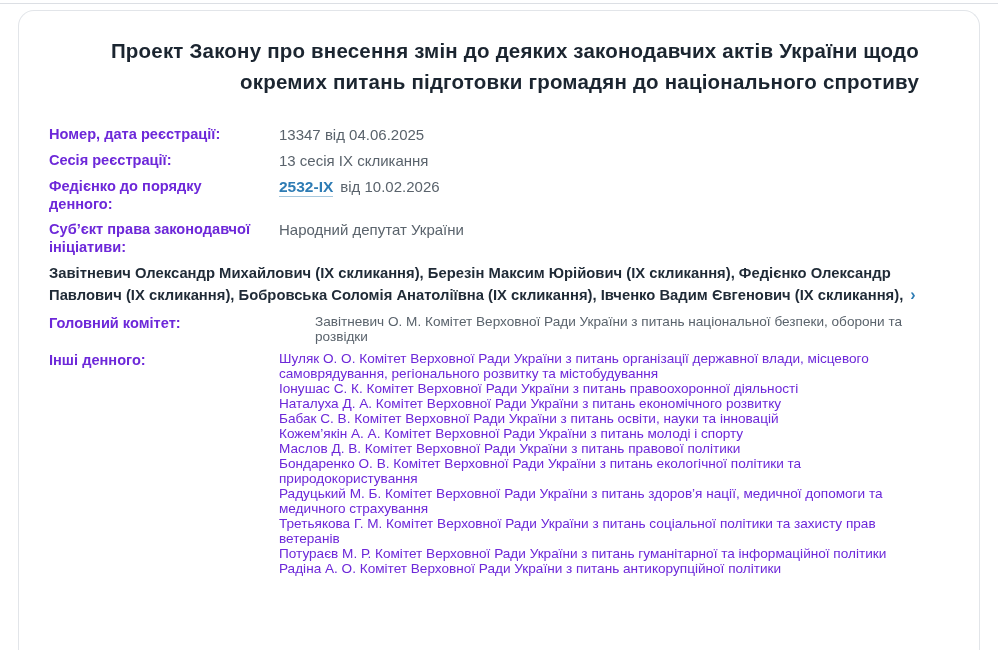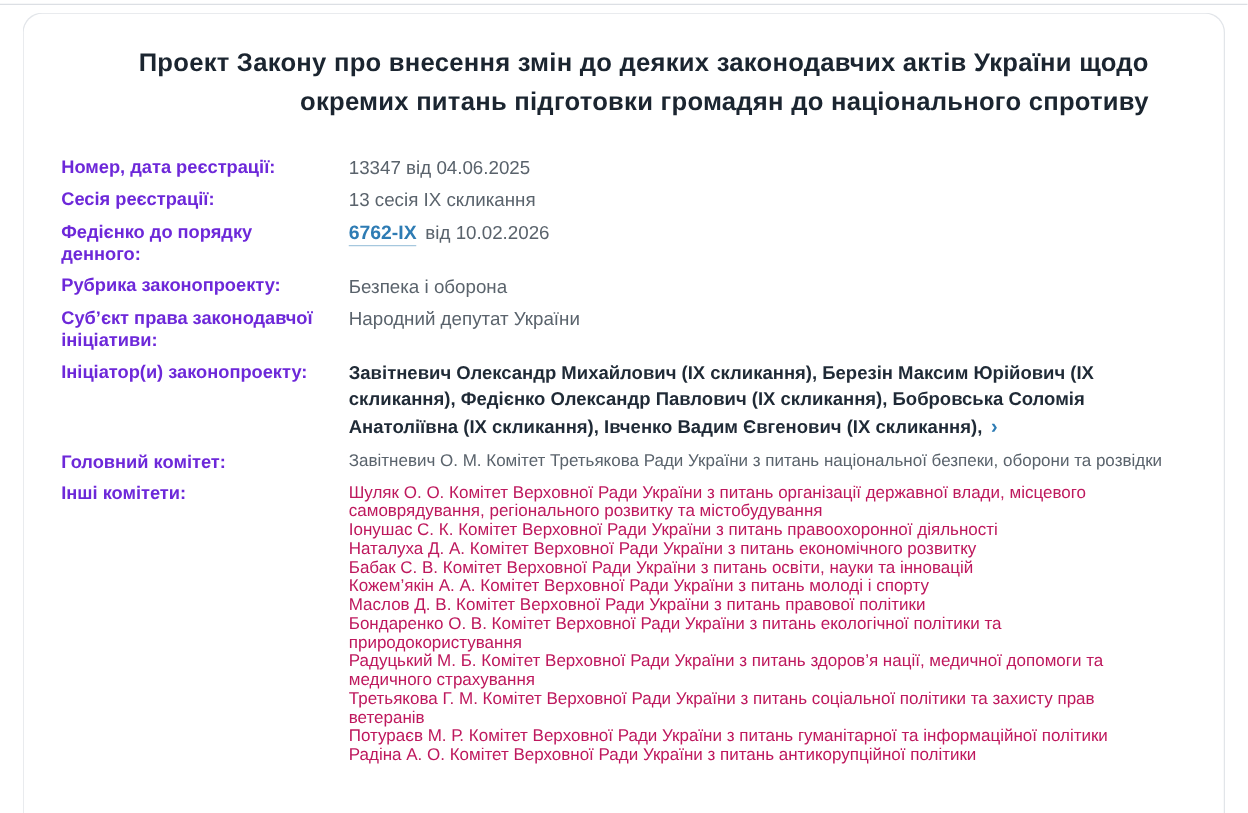--- a/index.html
+++ b/index.html
@@ -19,24 +19,24 @@
            line-height:18px; padding-right:12px; }
   .value { flex:1; font-size:15px; color:#5a636c; line-height:19px; }
   .agenda-link { font-size:15.5px; font-weight:bold; color:#2e7cb4;
                  text-decoration:none; border-bottom:1px solid #a6c8de;
                  padding-bottom:1px; margin-right:7px; cursor:pointer; }
   .row--initiators .value { font-weight:bold; color:#1f2a36; font-size:14.8px;
                             line-height:21px; }
   .expand-chevron { color:#2e7cb4; font-weight:bold; font-size:16px;
                     margin-left:7px; cursor:pointer; background:none;
                     border:none; font-family:inherit; line-height:21px; }
-  .row--main-committee { margin-top:8px; }
+  .row--main-committee { margin-top:8px;gap:36px; }
   .row--other-committees { margin-top:6px; margin-bottom:0; }
   .committee-text { font-size:13.6px; line-height:15px; color:#5a636c; }
-  .committee-item { font-size:13.6px; line-height:15px; color:#be185d; }
+  .committee-item { font-size:13.6px; line-height:15px; color:#6d28d9; }
 </style>
 </head>
 <body>
 
 <div class="top-line"></div>
 
 <main class="card">
 
   <h1 class="bill-title">Проект Закону про внесення змін до деяких законодавчих актів України щодо окремих питань підготовки громадян до національного спротиву</h1>
 
@@ -48,47 +48,42 @@
     </div>
 
     <div class="row">
       <div class="label">Сесія реєстрації:</div>
       <div class="value">13 сесія IX скликання</div>
     </div>
 
     <div class="row">
       <div class="label">Федієнко до порядку денного:</div>
       <div class="value">
-        <a class="agenda-link">6762-IX</a><span>від 10.02.2026</span>
+        <a class="agenda-link">2532-IX</a><span>від 10.02.2026</span>
       </div>
     </div>
 
-    <div class="row">
-      <div class="label">Рубрика законопроекту:</div>
-      <div class="value">Безпека і оборона</div>
-    </div>
 
     <div class="row">
       <div class="label">Суб’єкт права законодавчої ініціативи:</div>
       <div class="value">Народний депутат України</div>
     </div>
 
     <div class="row row--initiators">
-      <div class="label">Ініціатор(и) законопроекту:</div>
       <div class="value"><span>Завітневич Олександр Михайлович (ІХ скликання), Березін Максим Юрійович (ІХ скликання), Федієнко Олександр Павлович (ІХ скликання), Бобровська Соломія Анатоліївна (ІХ скликання), Івченко Вадим Євгенович (ІХ скликання),</span><button class="expand-chevron">›</button>
       </div>
     </div>
 
     <div class="row row--main-committee">
       <div class="label">Головний комітет:</div>
-      <div class="value committee-text">Завітневич О. М. Комітет Третьякова Ради України з питань національної безпеки, оборони та розвідки</div>
+      <div class="value committee-text">Завітневич О. М. Комітет Верховної Ради України з питань національної безпеки, оборони та розвідки</div>
     </div>
 
     <div class="row row--other-committees">
-      <div class="label">Інші комітети:</div>
+      <div class="label">Інші денного:</div>
       <div class="value">
           <div class="committee-item">Шуляк О. О. Комітет Верховної Ради України з питань організації державної влади, місцевого самоврядування, регіонального розвитку та містобудування</div>
           <div class="committee-item">Іонушас С. К. Комітет Верховної Ради України з питань правоохоронної діяльності</div>
           <div class="committee-item">Наталуха Д. А. Комітет Верховної Ради України з питань економічного розвитку</div>
           <div class="committee-item">Бабак С. В. Комітет Верховної Ради України з питань освіти, науки та інновацій</div>
           <div class="committee-item">Кожем’якін А. А. Комітет Верховної Ради України з питань молоді і спорту</div>
           <div class="committee-item">Маслов Д. В. Комітет Верховної Ради України з питань правової політики</div>
           <div class="committee-item">Бондаренко О. В. Комітет Верховної Ради України з питань екологічної політики та природокористування</div>
           <div class="committee-item">Радуцький М. Б. Комітет Верховної Ради України з питань здоров’я нації, медичної допомоги та медичного страхування</div>
           <div class="committee-item">Третьякова Г. М. Комітет Верховної Ради України з питань соціальної політики та захисту прав ветеранів</div>

